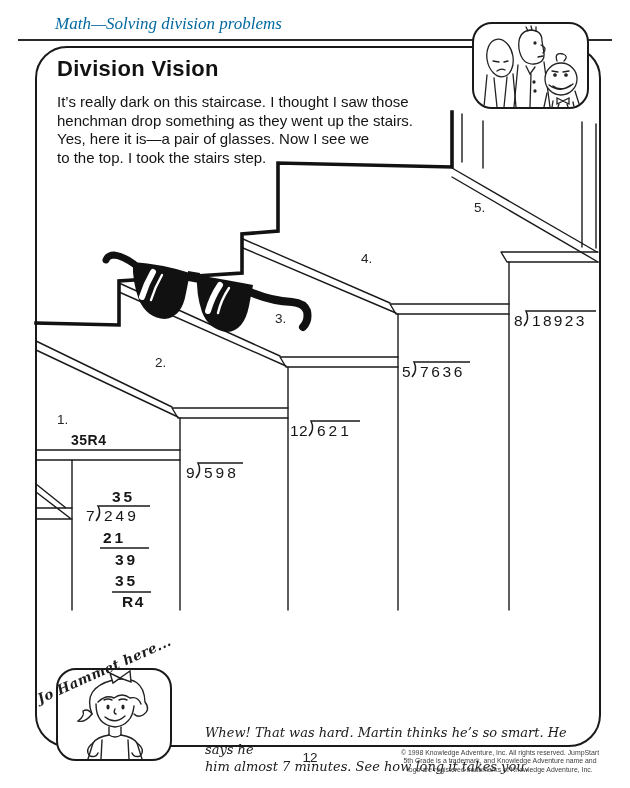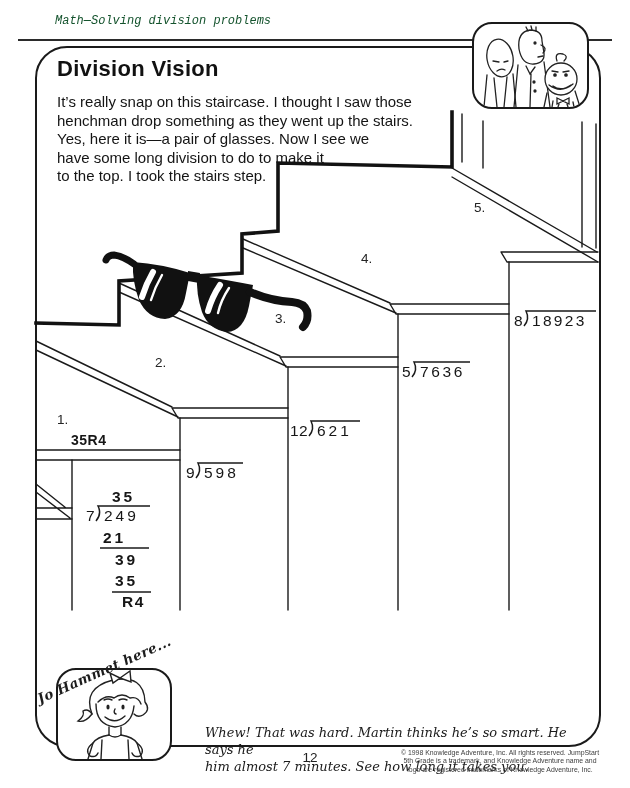--- a/index.html
+++ b/index.html
@@ -3,21 +3,21 @@
 <meta charset="utf-8">
 <style>
   html,body{margin:0;padding:0;background:#e8e8e8;}
   .page{
     position:relative; width:630px; height:788px; background:#ffffff;
     font-family:"Liberation Sans",sans-serif; overflow:hidden; margin:0 auto;
     color:#161616;
   }
   .header-label{
     position:absolute; left:55px; top:14px;
-    font-family:Liberation Mono, monospace; font-style:italic; font-size:12px; color:#14532d;
+    font-family:Liberation Serif, serif; font-style:italic; font-size:17px; color:#0369a1;
   }
   .header-rule{position:absolute; left:18px; top:39px; width:594px; height:2px; background:#2b2b2b;}
   .main-box{
     position:absolute; left:35px; top:46px; width:562px; height:697px;
     border:2px solid #1a1a1a; border-radius:32px; background:transparent;
   }
   .page-title{
     position:absolute; left:57px; top:56px; font-size:22px; font-weight:700;
     letter-spacing:.3px; color:#111;text-align:right;
   }
@@ -60,24 +60,23 @@
 <div class="page">
 
   <div class="header-label">Math—Solving division problems</div>
   <div class="header-rule"></div>
 
   <div class="main-box"></div>
 
   <div class="page-title">Division Vision</div>
 
   <div class="intro">
-    <div>It’s really snap on this staircase. I thought I saw those</div>
+    <div>It’s really dark on this staircase. I thought I saw those</div>
     <div>henchman drop something as they went up the stairs.</div>
     <div>Yes, here it is—a pair of glasses. Now I see we</div>
-    <div>have some long division to do to make it</div>
     <div>to the top. I took the stairs step.</div>
   </div>
 
   <svg class="stairs-svg" viewBox="0 0 630 788">
 
     <g fill="none" stroke="#1a1a1a" stroke-width="1.4" stroke-linecap="round">
 
       <path d="M72,460 V610 M180,418 V610 M288,367 V610 M398,314 V610 M509,262 V610"></path>
 
       <path d="M36,450 H180 M36,460 H180"></path>

